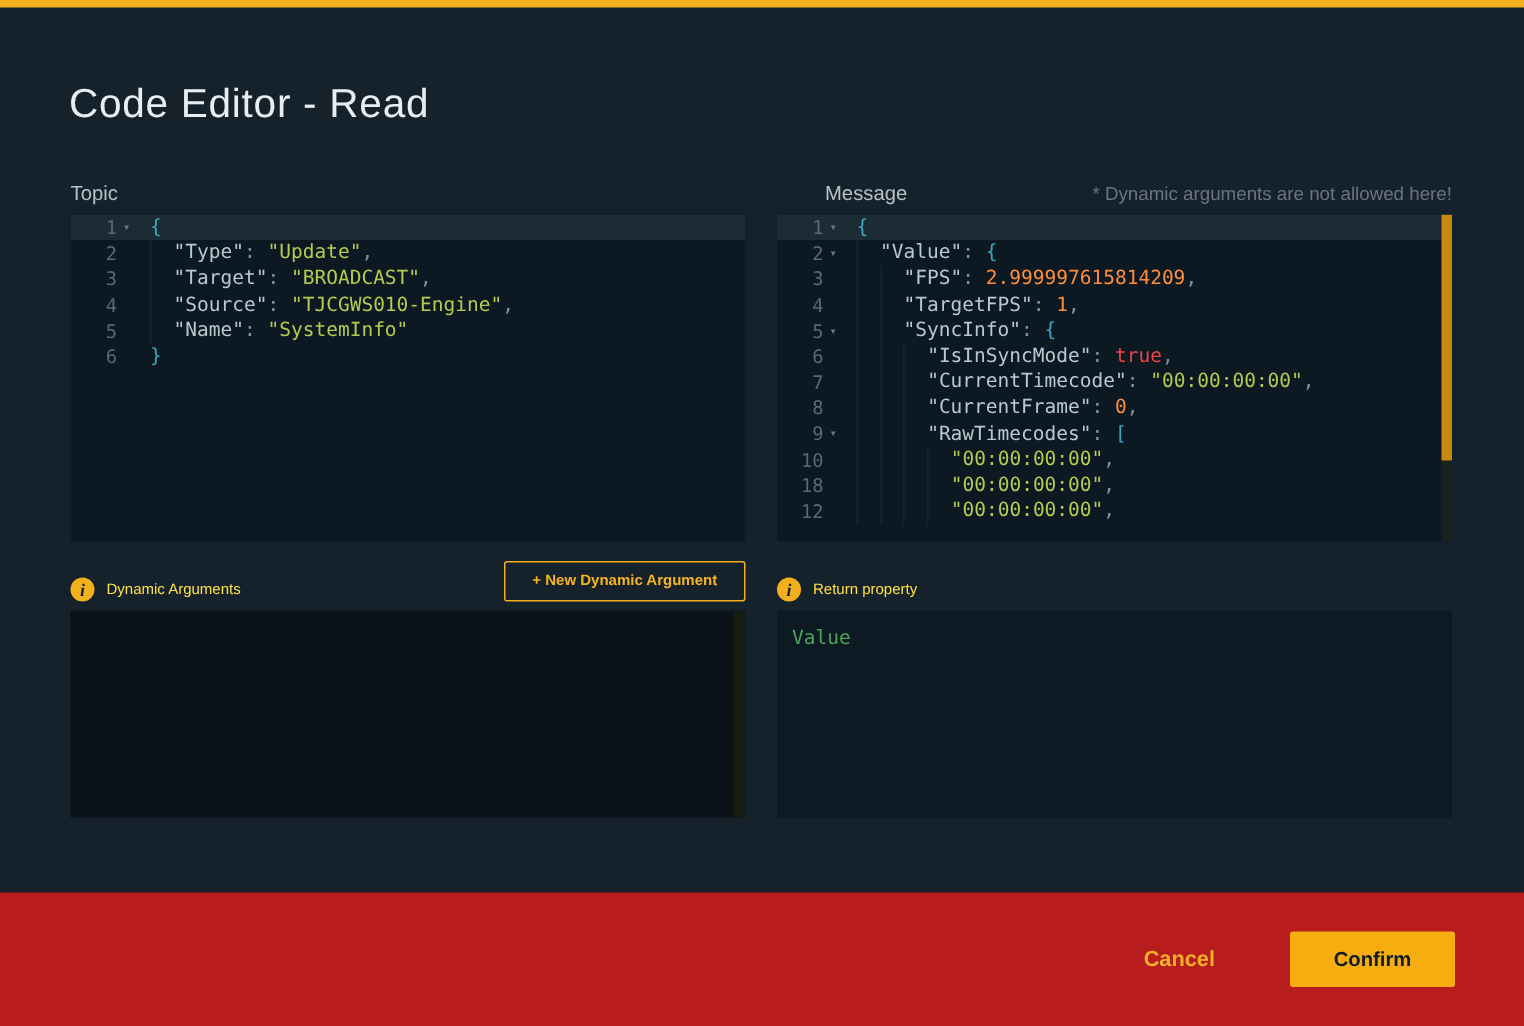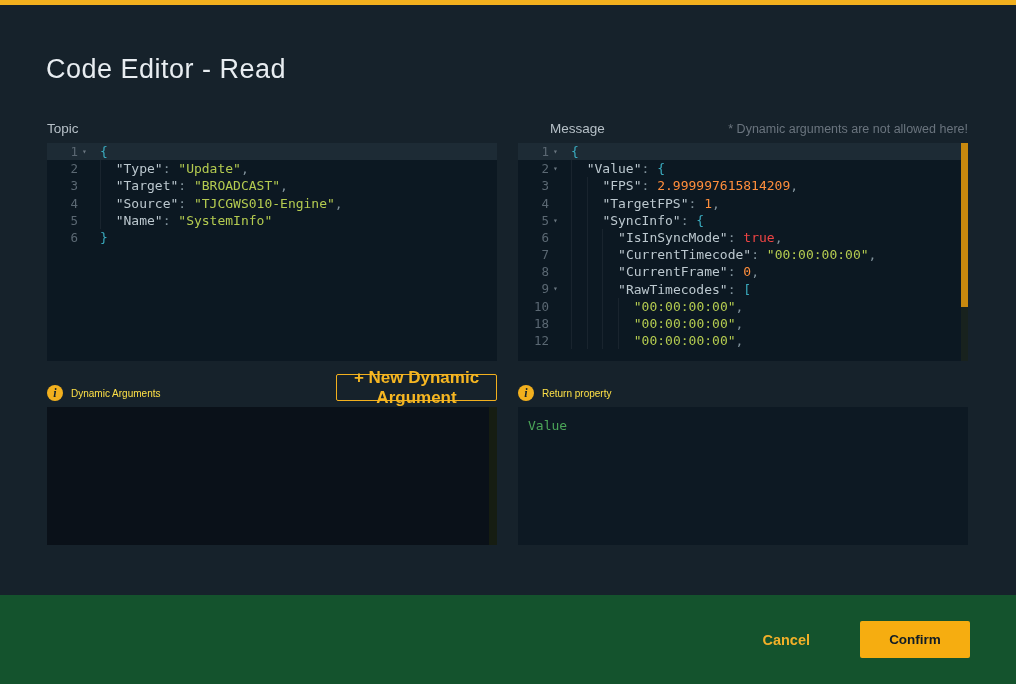--- a/index.html
+++ b/index.html
@@ -46,35 +46,35 @@
   .info-icon{
     width:16px;height:16px;border-radius:50%;background:#f2b01e;flex:none;
     color:#15222b;font-family:"Liberation Serif",serif;font-style:italic;font-weight:bold;
     font-size:12px;display:flex;align-items:center;justify-content:center;
   }
   .sec-label{font-size:10px;color:#fde047;}
 
   .btn-outline{
     position:absolute;box-sizing:border-box;
     background:transparent;border:1px solid #f2b01e;border-radius:2px;
-    color:#f5b622;font-size:17px;font-weight:600;
+    color:#f5b622;font-size:10px;font-weight:600;
     display:flex;align-items:center;justify-content:center;cursor:pointer;
     font-family:"Liberation Sans",sans-serif;
   }
   .panel{position:absolute;background:#0a1119;}
   .panel .strip{position:absolute;right:0;top:0;width:8px;height:100%;background:#161d12;}
   .return-editor{
     position:absolute;background:#0d1923;
     font-family:"DejaVu Sans Mono","Liberation Mono",monospace;
     font-size:13px;color:#4ba558;padding:11px 0 0 10px;box-sizing:border-box;
   }
 
   
   .footer{
-    position:absolute;left:0;top:595px;width:1016px;height:89px;background:#14532d;
+    position:absolute;left:0;top:595px;width:1016px;height:89px;background:#b91c1c;
     display:flex;align-items:center;justify-content:flex-end;gap:50px;padding-right:46px;box-sizing:border-box;
   }
   .cancel-btn{
     background:none;border:none;color:#f2b029;font-size:14.5px;font-weight:bold;
     cursor:pointer;font-family:"Liberation Sans",sans-serif;padding:0;
   }
   .confirm-btn{
     width:110px;height:37px;background:#f6ad10;border:none;border-radius:2px;
     color:#101c26;font-size:13.5px;font-weight:bold;cursor:pointer;
     font-family:"Liberation Sans",sans-serif;

